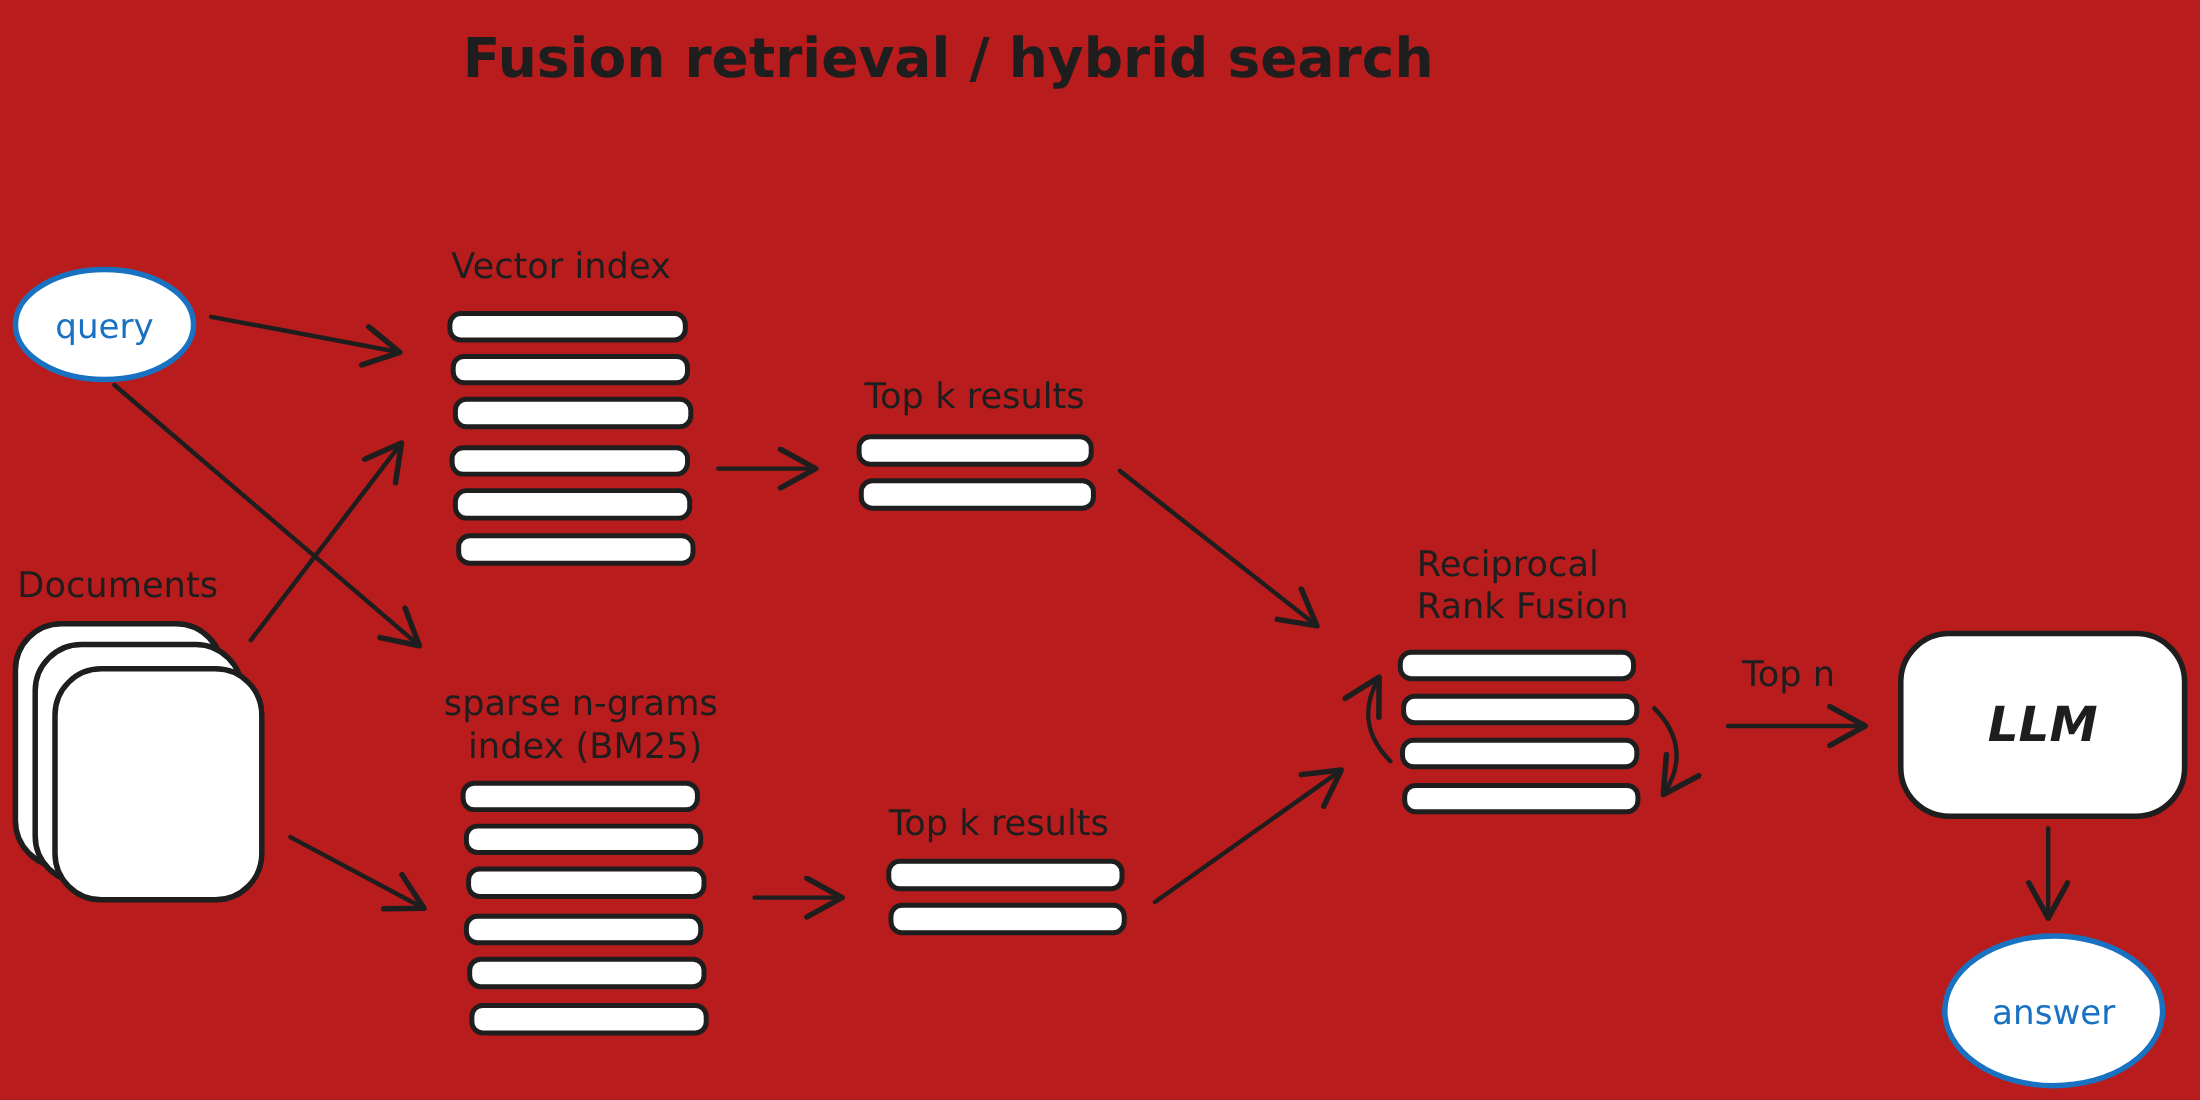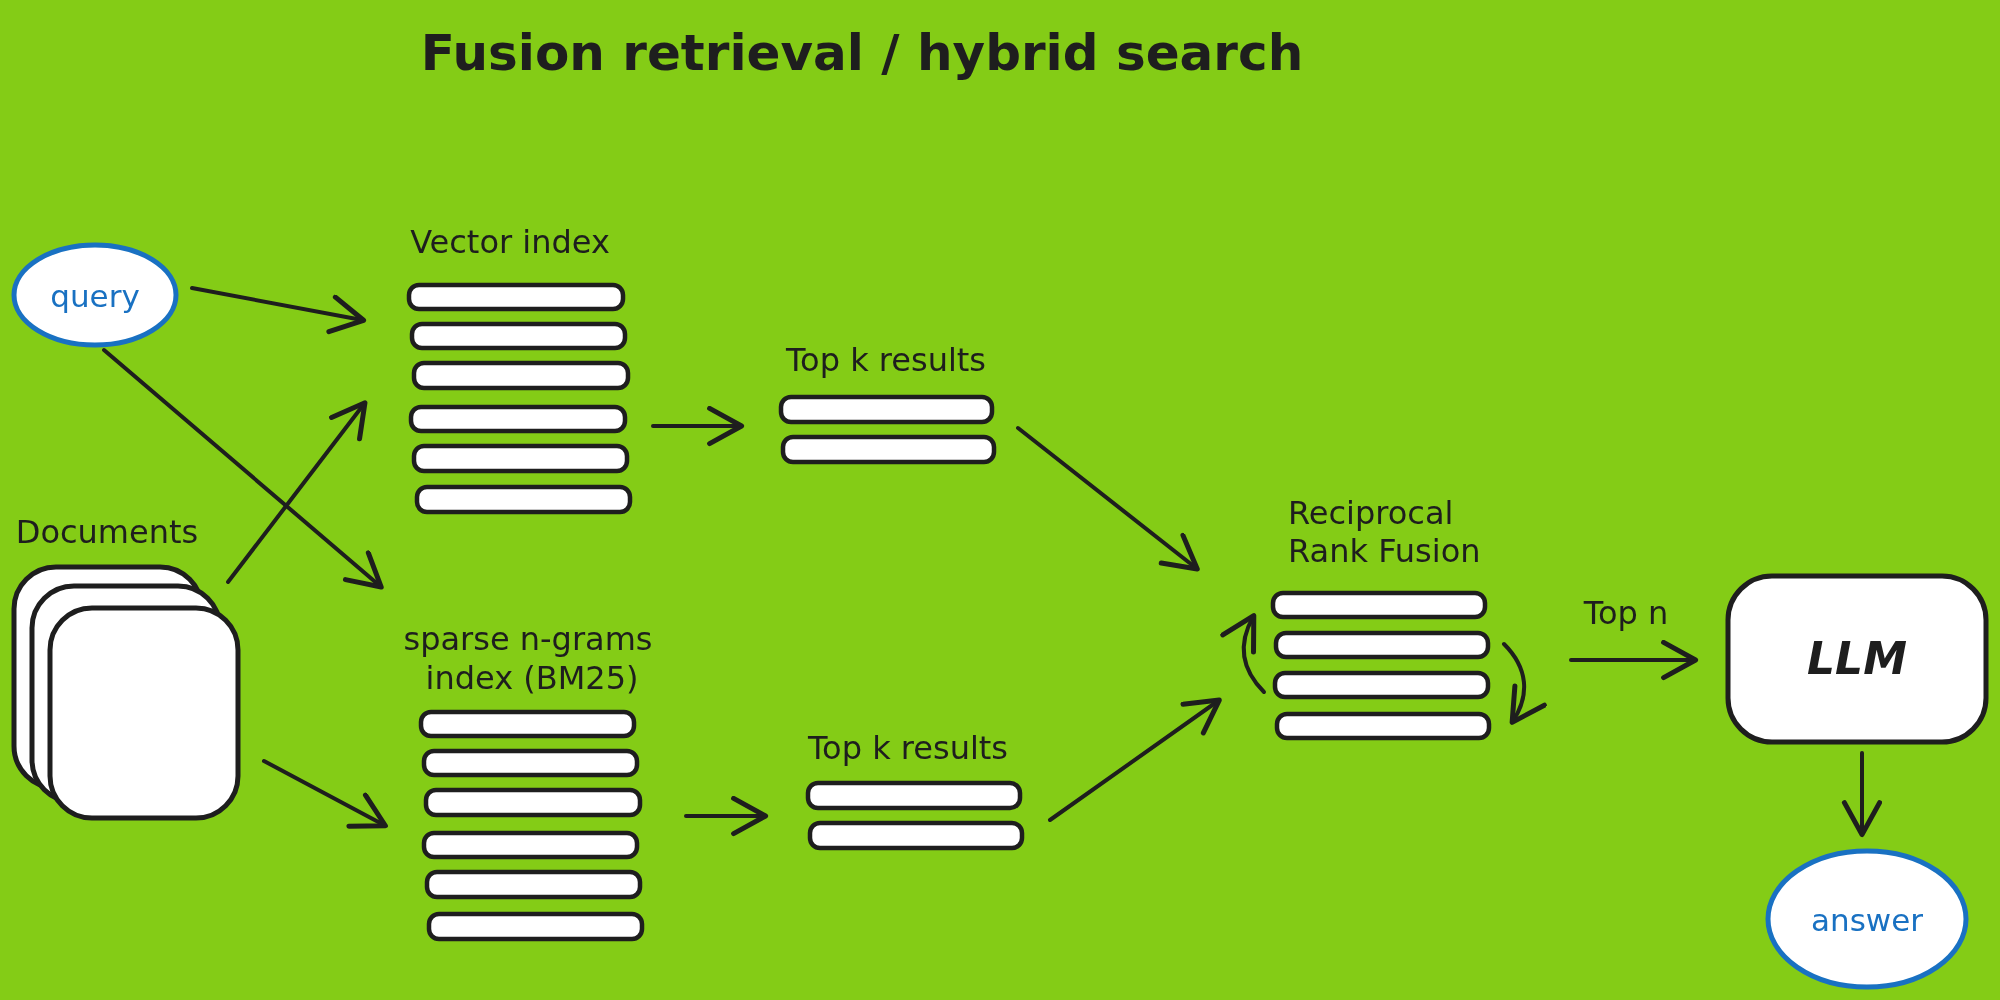--- a/index.html
+++ b/index.html
@@ -4,21 +4,21 @@
 <style>
   html, body {
     margin: 0;
     padding: 0;
     background: #ffffff;
   }
   .canvas {
     position: relative;
     width: 2000px;
     height: 1000px;
-    background: #84cc16;
+    background: #b91c1c;
     font-family: "DejaVu Sans", "Liberation Sans", sans-serif;
     overflow: hidden;
   }
   svg { display: block; }
   .ink {
     stroke: #1e1e1e;
     fill: none;
     stroke-width: 4;
     stroke-linecap: round;
     stroke-linejoin: round;

